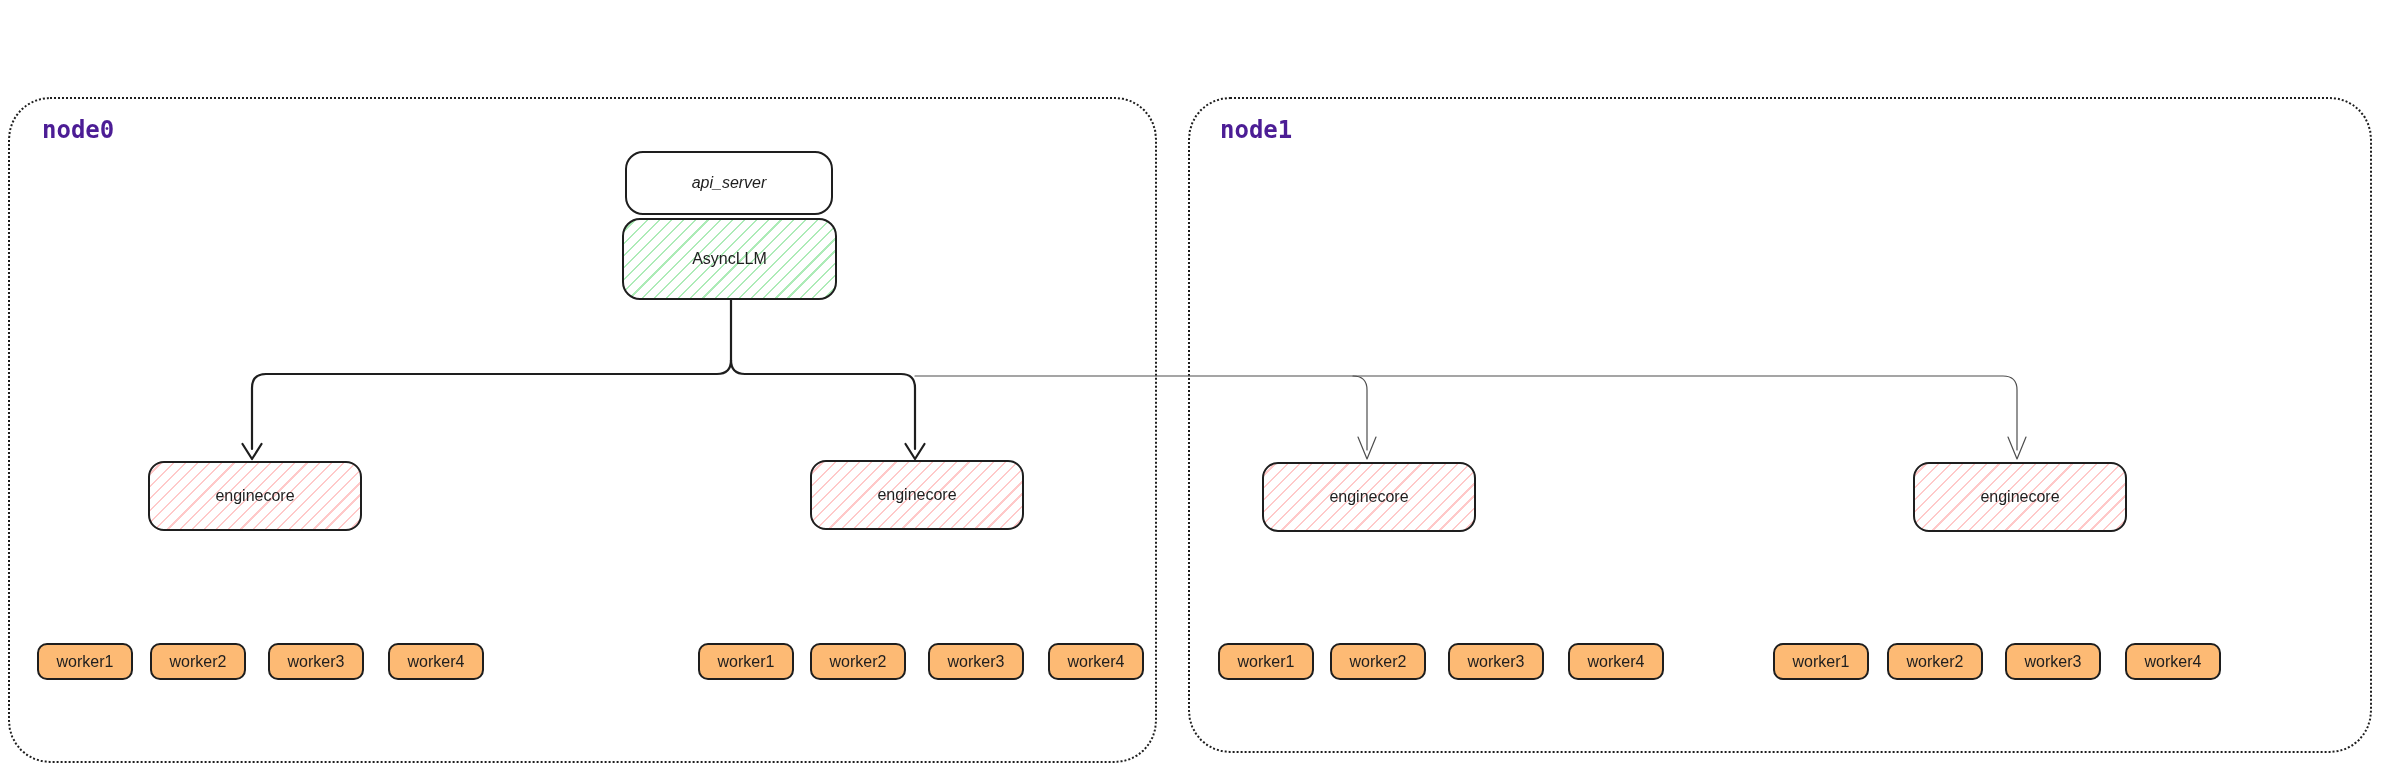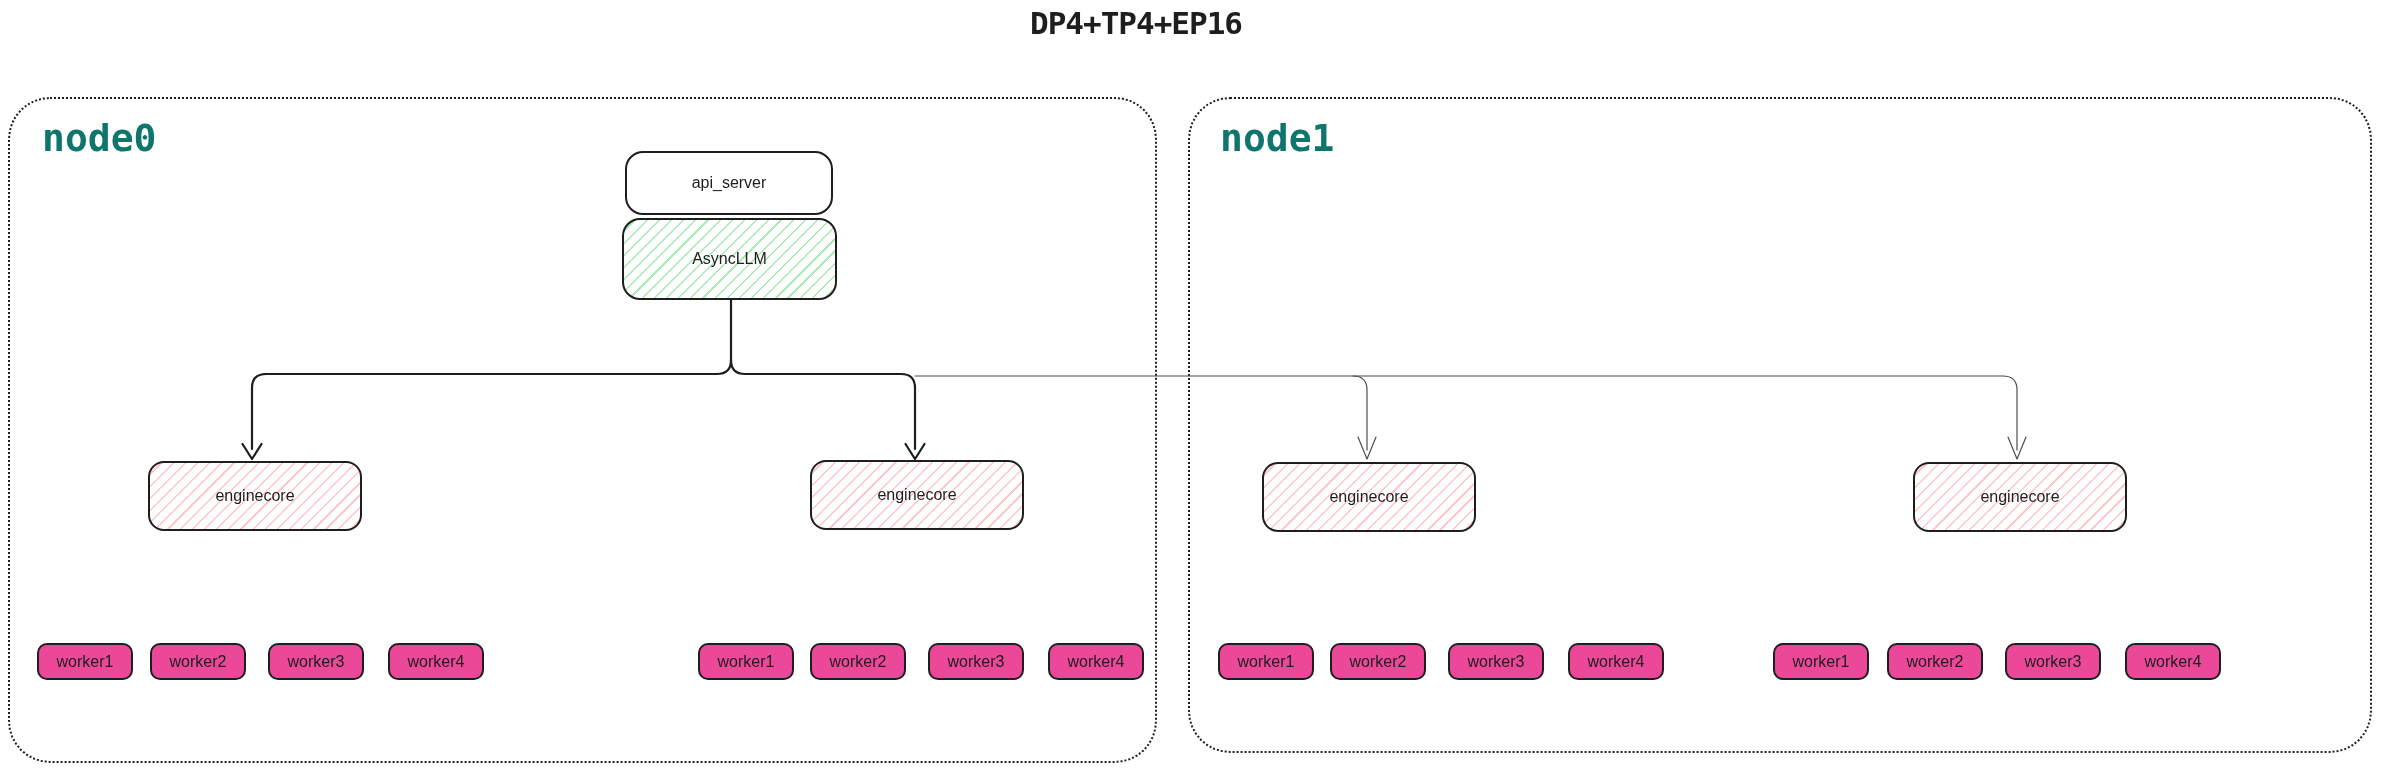--- a/index.html
+++ b/index.html
@@ -13,55 +13,54 @@
     letter-spacing:-1px; color:#1e1e1e;
   }
   .node {
     position:absolute; box-sizing:border-box;
     border:2.5px dotted #1e1e1e; border-radius:42px; background:transparent;
   }
   .node0 { left:8px;    top:97px; width:1149px; height:666px; }
   .node1 { left:1188px; top:97px; width:1184px; height:656px; }
   .node-label {
     position:absolute; font-family:"DejaVu Sans Mono", monospace;
-    font-size:38px; font-weight:bold; color:#0f766e;
+    font-size:24px; font-weight:bold; color:#4c1d95;
   }
   .node0-label { left:42px;   top:116px; }
   .node1-label { left:1220px; top:116px; }
   .box {
     position:absolute; box-sizing:border-box; background:#ffffff;
     border:2px solid #1e1e1e; display:flex; align-items:center; justify-content:center;
     font-size:16px; color:#1e1e1e;
   }
-  .api     { left:625px; top:151px; width:208px; height:64px; border-radius:18px; }
+  .api     { left:625px; top:151px; width:208px; height:64px; border-radius:18px;font-style:italic; }
   .llm     { left:622px; top:218px; width:215px; height:82px; border-radius:18px;
              background:#fff repeating-linear-gradient(135deg,
                rgba(105,219,124,0) 0px, rgba(105,219,124,0) 7px,
                rgba(105,219,124,0.55) 7px, rgba(105,219,124,0.55) 8.6px); }
   .ec      { width:214px; height:70px; border-radius:16px;
              background:#fff repeating-linear-gradient(135deg,
                rgba(255,135,135,0) 0px, rgba(255,135,135,0) 7px,
                rgba(255,135,135,0.45) 7px, rgba(255,135,135,0.45) 8.6px); }
   .ec1 { left:148px;  top:461px; }
   .ec2 { left:810px;  top:460px; }
   .ec3 { left:1262px; top:462px; }
   .ec4 { left:1913px; top:462px; }
   .worker {
     position:absolute; top:643px; width:96px; height:37px; box-sizing:border-box;
-    background:#ec4899; border:2px solid #1e1e1e; border-radius:10px;
+    background:#fdba74; border:2px solid #1e1e1e; border-radius:10px;
     display:flex; align-items:center; justify-content:center; font-size:16px; color:#1e1e1e;
   }
   svg.wires { position:absolute; left:0; top:0; width:2383px; height:773px; }
 </style>
 </head>
 <body>
 
 <div class="canvas">
 
-  <div class="title">DP4+TP4+EP16</div>
 
   <div class="node node0"></div>
   <div class="node node1"></div>
   <div class="node-label node0-label">node0</div>
   <div class="node-label node1-label">node1</div>
 
   <svg class="wires" viewBox="0 0 2383 773">
     <g fill="none" stroke="#1e1e1e" stroke-width="2.2" stroke-linecap="round" stroke-linejoin="round">
       <path d="M 731 289 L 731 360"></path>
       <path d="M 731 360 Q 731 374 717 374 L 266 374 Q 252 374 252 388 L 252 449"></path>

